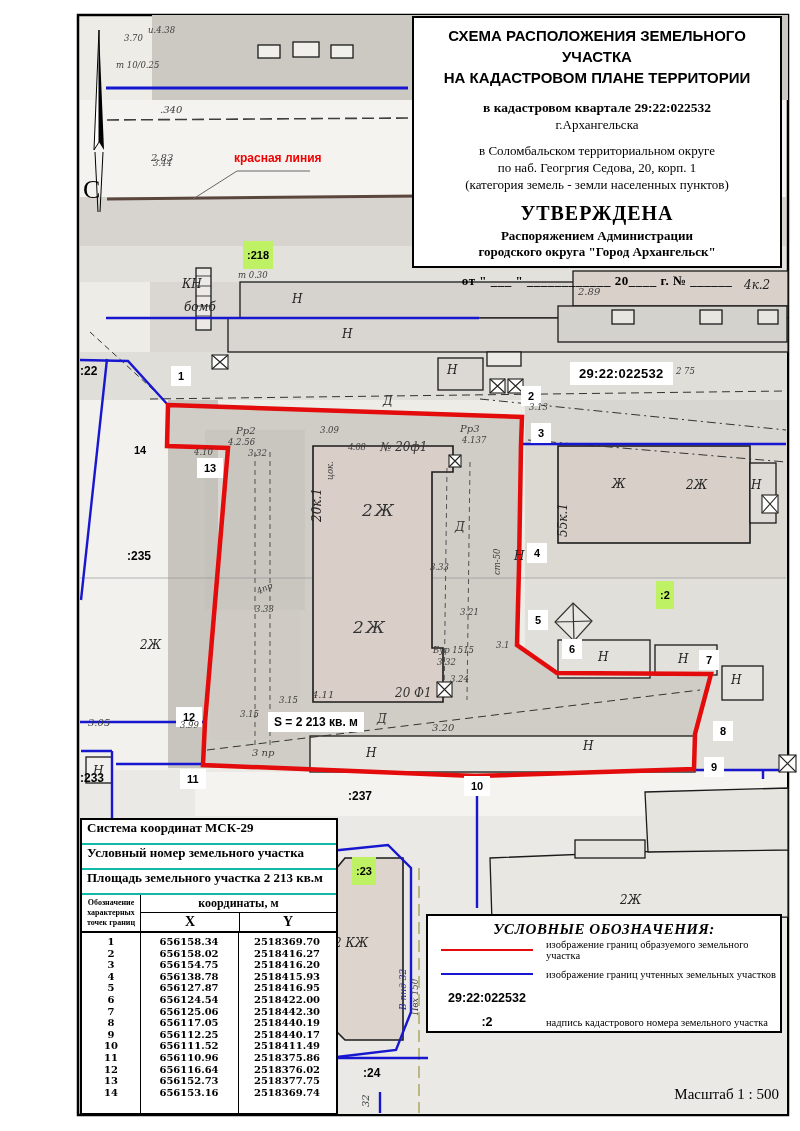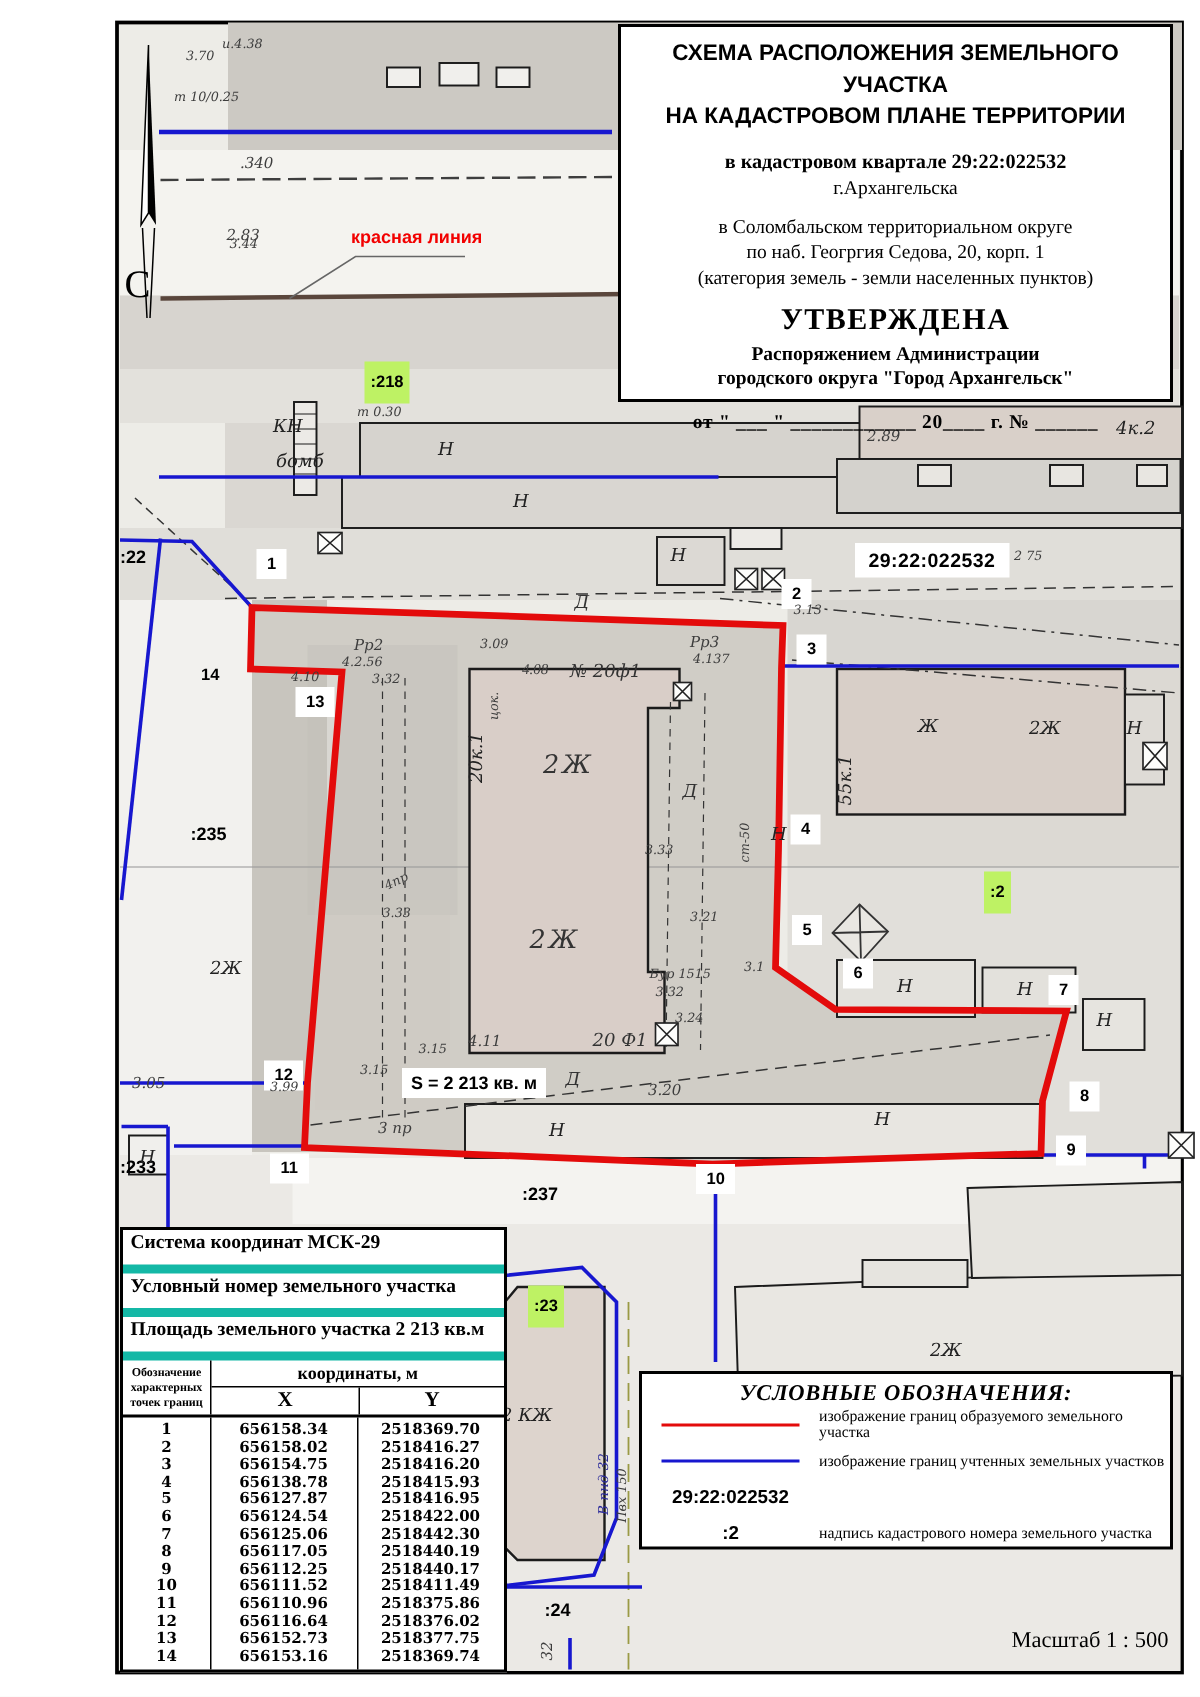--- a/index.html
+++ b/index.html
@@ -29,21 +29,21 @@
   .tb-quarter{font:bold 13.5px "Liberation Serif",serif;margin-top:12px;}
   .tb-serif{font:13px "Liberation Serif",serif;line-height:17px;}
   .tb-d1{margin-top:9px;}
   .tb-utv{font:bold 20px "Liberation Serif",serif;letter-spacing:1px;margin-top:9px;}
   .tb-b{font:bold 13px "Liberation Serif",serif;line-height:16px;}
   .tb-b1{margin-top:3px;}
   .tb-date{font:bold 13px "Liberation Serif",serif;margin-top:13px;letter-spacing:.5px;}
   
   .ctable{position:absolute;left:80px;top:818px;width:258px;height:297px;background:#fff;
        border:2px solid #000;z-index:5;box-sizing:border-box;color:#000;display:flex;flex-direction:column;}
-  .ct-r{border-bottom:6px solid #14b8a6;height:23px;line-height:22px;padding-left:5px;
+  .ct-r{border-bottom:2px solid #14b8a6;height:23px;line-height:22px;padding-left:5px;
        font:bold 13px "Liberation Serif",serif;flex:none;}
   .ct-head{display:flex;border-bottom:2px solid #000;height:36px;flex:none;}
   .ct-head-c1{width:58px;border-right:1.5px solid #000;font:bold 8px "Liberation Serif",serif;
        display:flex;flex-direction:column;justify-content:center;text-align:center;line-height:10px;flex:none;}
   .ct-head-c23{flex:1;display:flex;flex-direction:column;}
   .ct-coords{height:17px;border-bottom:1.5px solid #000;text-align:center;
        font:bold 12px "Liberation Serif",serif;line-height:16px;}
   .ct-xy{flex:1;display:flex;}
   .ct-x{width:98px;border-right:1.5px solid #000;text-align:center;font:bold 14px "Liberation Serif",serif;line-height:17px;}
   .ct-y{flex:1;text-align:center;font:bold 14px "Liberation Serif",serif;line-height:17px;}

